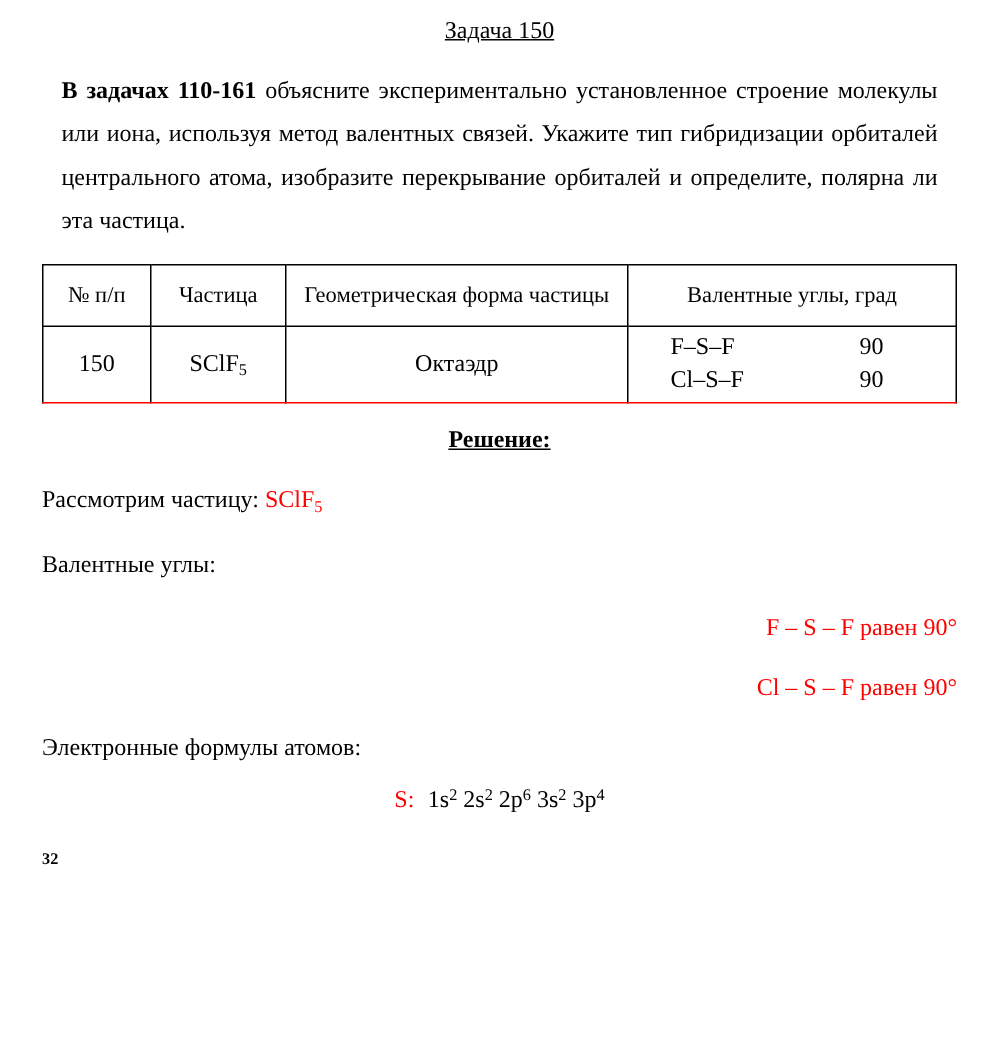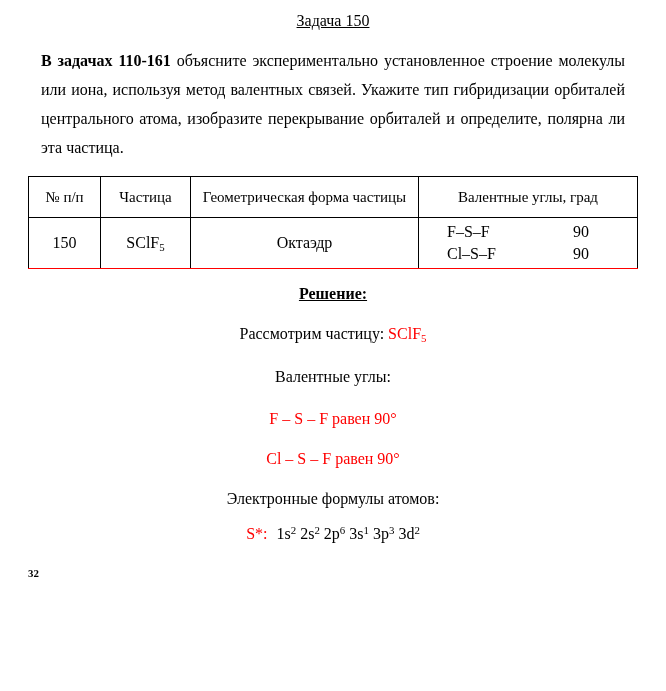--- a/index.html
+++ b/index.html
@@ -51,29 +51,29 @@
     justify-content: space-between;
     padding: 0 48px 0 28px;
     line-height: 22px;
   }
 
   .solution-heading {
     font-weight: bold;
     text-decoration: underline;
     margin-top: 16px;
   }
-  .para { margin-top: 20px; line-height: 22px; text-align: center; }
+  .para { margin-top: 20px; line-height: 22px; }
   .red { color: var(--red); }
   .bold { font-weight: bold; }
   .sup { font-size: 0.68em; position: relative; top: -0.45em; }
   .sub { font-size: 0.68em; position: relative; top: 0.3em; }
 
   .angle-sentence {
     color: var(--red);
-    text-align: center;
+    text-align: right;
     margin-top: 22px;
   }
   .formula-line {
     text-align: center;
     line-height: 31px;
   }
   .formulas-block { margin-top: 8px; }
   .formula-label { color: var(--red); margin-right: 9px; }
   .footer-line { margin-top: 14px; line-height: 24px; }
 </style>
@@ -121,16 +121,16 @@
 <div class="para"><span>Рассмотрим частицу: </span><span><span class="red">SClF</span><span class="red sub">5</span></span></div>
 
 <div class="para">Валентные углы:</div>
 
 <div class="angle-sentence">F – S – F равен 90°</div>
 <div class="angle-sentence">Cl – S – F равен 90°</div>
 
 <div class="para">Электронные формулы атомов:</div>
 
 <div class="formulas-block">
-  <div class="formula-line"><span class="formula-label">S*:</span><span><span>1s</span><span class="sup">2</span><span> 2s</span><span class="sup">2</span><span> 2p</span><span class="sup">6</span><span> 3s</span><span class="sup">1</span><span> 3p</span><span class="sup">3</span><span> 3d</span><span class="sup">2</span></span></div>
+  <div class="formula-line"><span class="formula-label">S:</span><span><span>1s</span><span class="sup">2</span><span> 2s</span><span class="sup">2</span><span> 2p</span><span class="sup">6</span><span> 3s</span><span class="sup">2</span><span> 3p</span><span class="sup">4</span></span></div>
 </div>
 
 <div class="footer-line"><span class="bold sup">3</span><span class="bold sup">2</span></div>
 
 </body></html>

